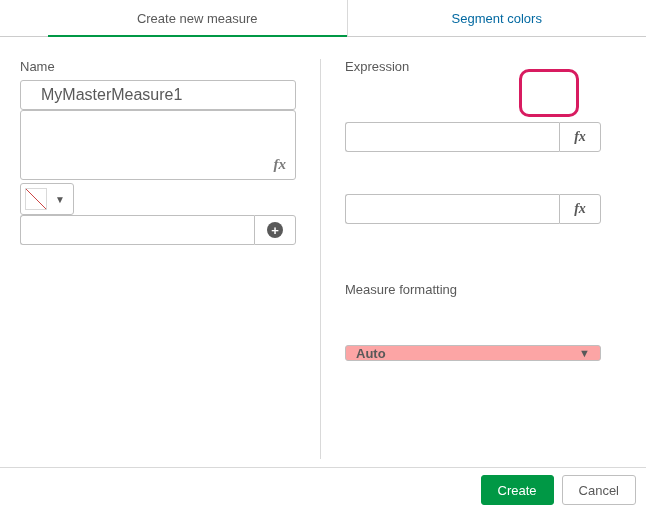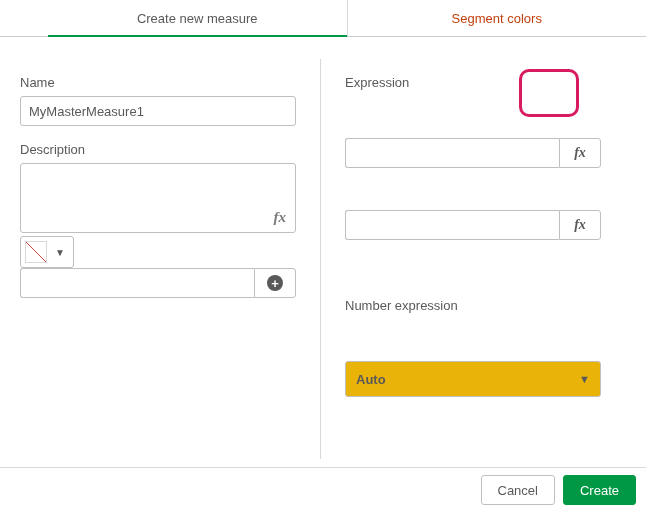--- a/index.html
+++ b/index.html
@@ -13,21 +13,21 @@
   }
   .tabs {
     display: flex;
     border-bottom: 1px solid #ccc;
     padding-left: 48px;
   }
   .tab {
     flex: 1;
     text-align: center;
     padding: 11px 0 10px 0;
-    color: #c2410c;
+    color: #0369a1;
     cursor: pointer;
     position: relative;
   }
   .tab.active {
     color: #595959;
   }
   .tab.active::after {
     content: "";
     position: absolute;
     left: 0; right: 0; bottom: -1px;
@@ -61,27 +61,27 @@
   .col-right {
     width: 280px;
     padding-left: 24px;
   }
   .field-label {
     font-size: 13px;
     color: #595959;
     margin-bottom: 6px;
     margin-top: 16px;
   }
-  .field-label.first { margin-top: 16px; }
+  .field-label.first { margin-top: 0; }
   .text-input {
     height: 30px;
     border: 1px solid #bfbfbf;
     border-radius: 3px;
-    padding: 0 8px;
-    font-size: 13px;
+    padding: 0 20px;
+    font-size: 16px;
     color: #595959;
     outline: none;
     width: 100%;
     background: #fff;
   }
   .textarea-wrap {
     position: relative;
   }
   .textarea {
     width: 100%;
@@ -201,24 +201,24 @@
   }
   .fx-text {
     font-style: italic;
     font-family: Georgia, "Times New Roman", serif;
     font-size: 14px;
     font-weight: bold;
     color: #595959;
   }
   .select {
     position: relative;
-    height: 36px;
-    border: 1px solid #bfbfbf;
-    border-radius: 3px;
-    background: #eab308;
+    height: 16px;
+    border: 1px solid #bfbfbf;
+    border-radius: 3px;
+    background: #fca5a5;
     display: flex;
     align-items: center;
     padding: 0 10px;
     cursor: pointer;
   }
   .select-label {
     font-weight: bold;
     color: #595959;
   }
   .select-caret {
@@ -275,21 +275,20 @@
   <div class="tab-divider"></div>
   <div class="tab">Segment colors</div>
 </div>
 
 <div class="body">
 
   <div class="col col-left">
     <div class="field-label first">Name</div>
     <input class="text-input" type="text" value="MyMasterMeasure1" style="">
 
-    <div class="field-label">Description</div>
     <div class="textarea-wrap">
       <textarea class="textarea" style=""></textarea>
       <span class="fx-corner">fx</span>
     </div>
 
     <div class="color-picker">
       <div class="color-swatch"></div>
       <div class="caret-down">▼</div>
     </div>
 
@@ -312,27 +311,27 @@
       </div>
     </div>
 
     <div class="expr-row">
       <input class="expr-input" type="text" value="" style="">
       <div class="expr-btn">
         <span class="fx-text">fx</span>
       </div>
     </div>
 
-    <div class="field-label">Number expression</div>
+    <div class="field-label">Measure formatting</div>
     <div class="select">
       <span class="select-label">Auto</span>
       <span class="select-caret">▼</span>
     </div>
 
     <div class="highlight" style="left:198px; top:10px; width:60px; height:48px;"></div>
   </div>
 
 </div>
 
 <div class="footer">
+  <div class="btn btn-primary">Create</div>
   <div class="btn btn-secondary">Cancel</div>
-  <div class="btn btn-primary">Create</div>
 </div>
 
 </body></html>

